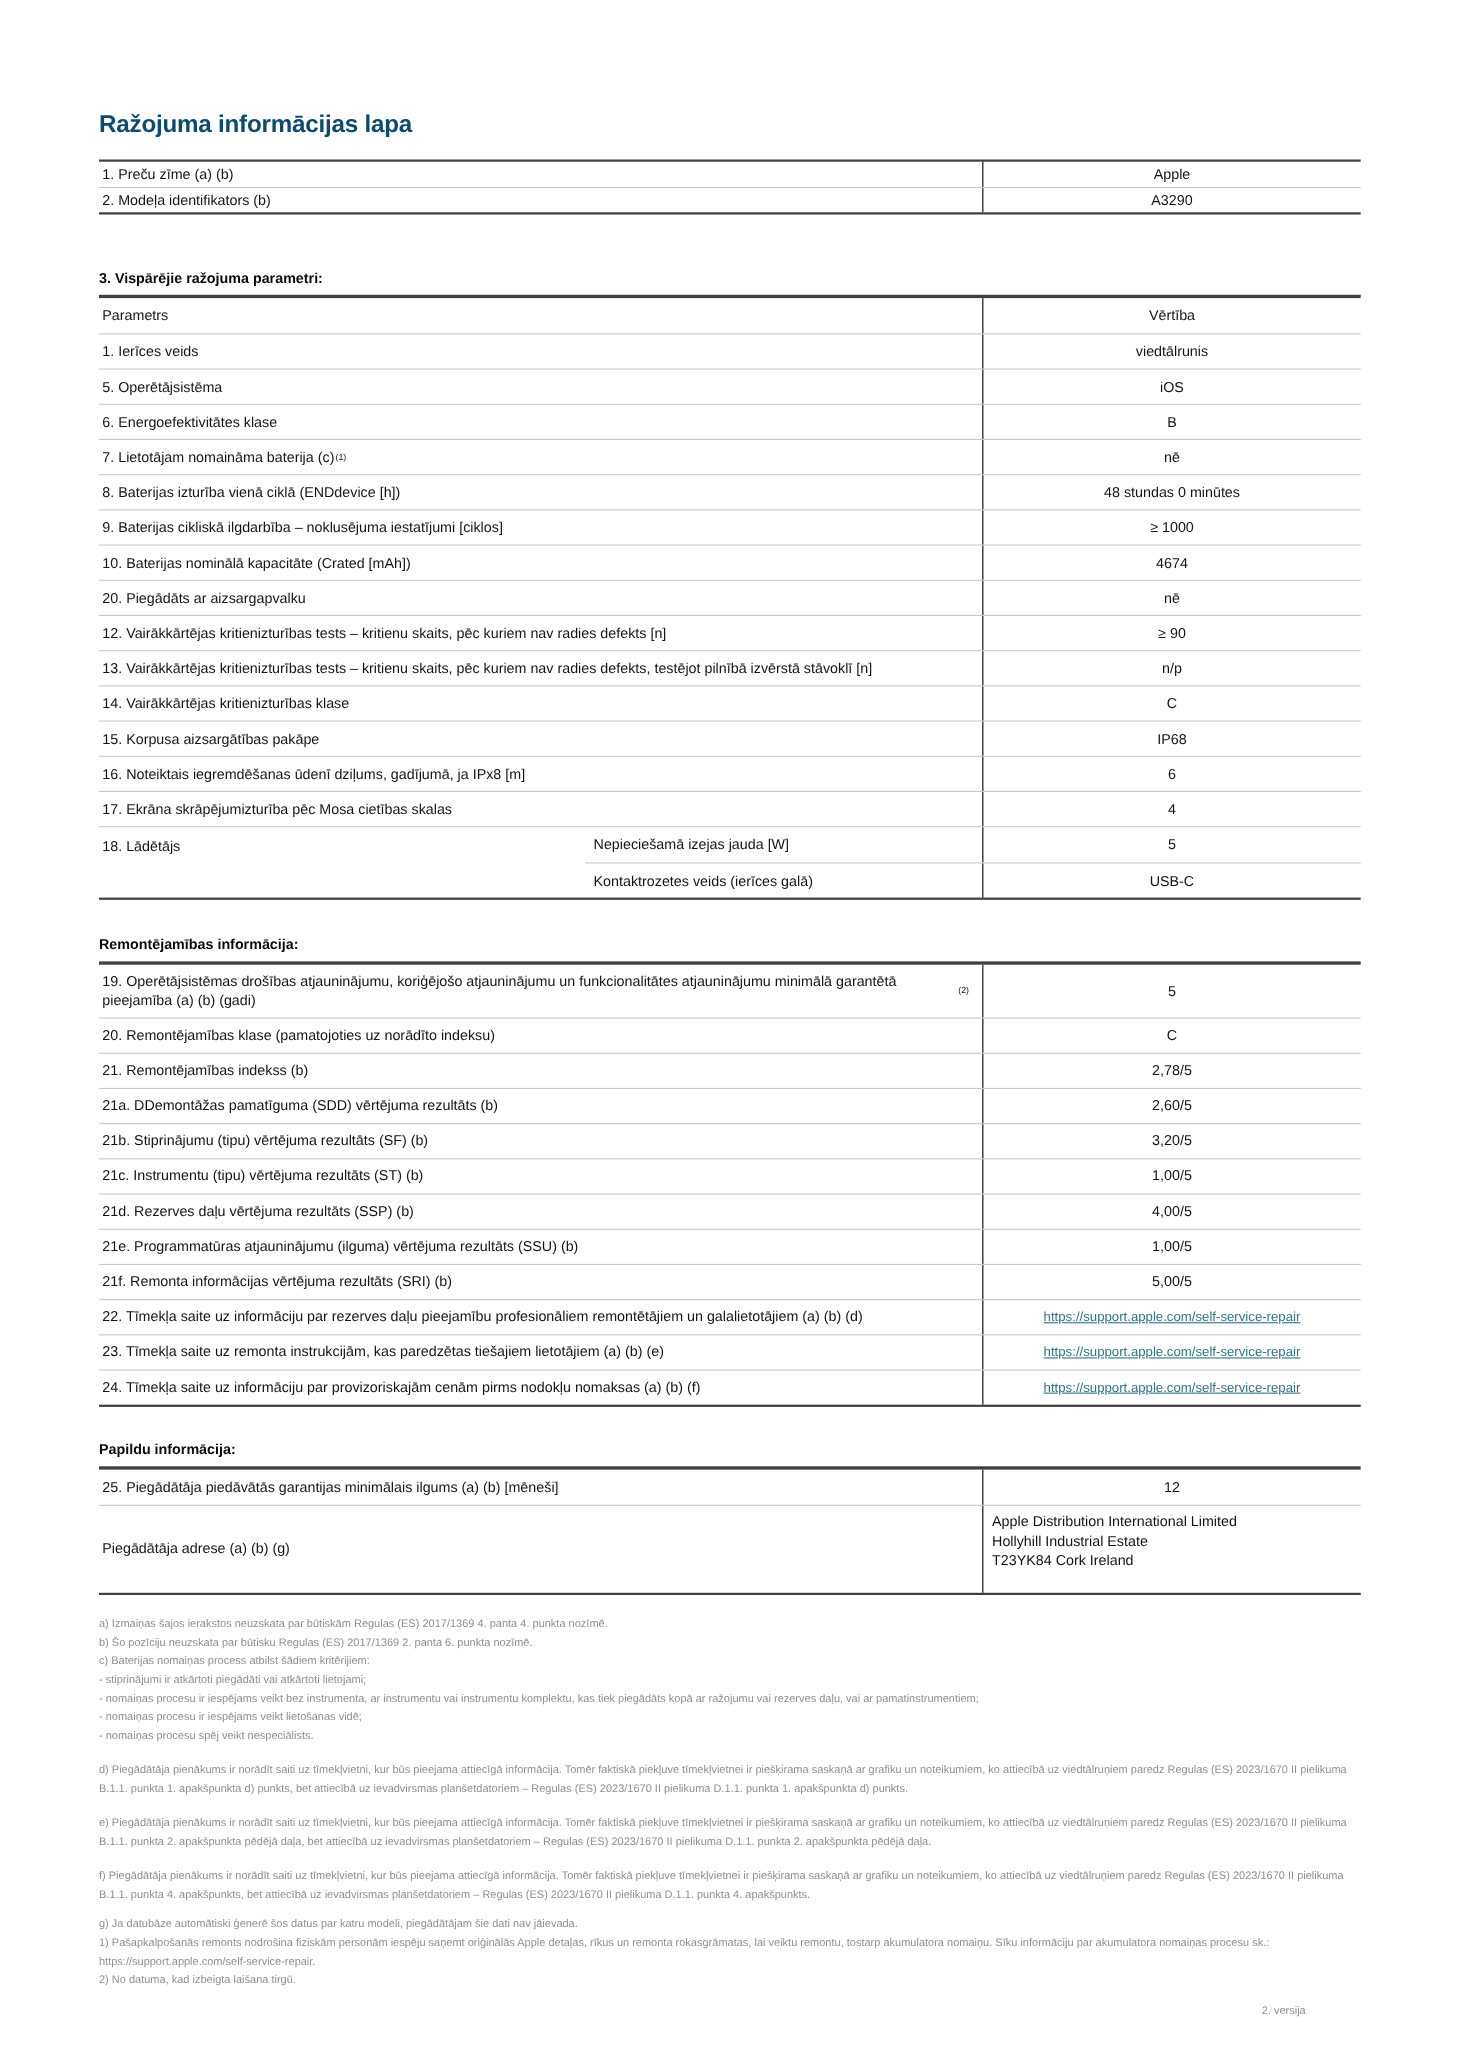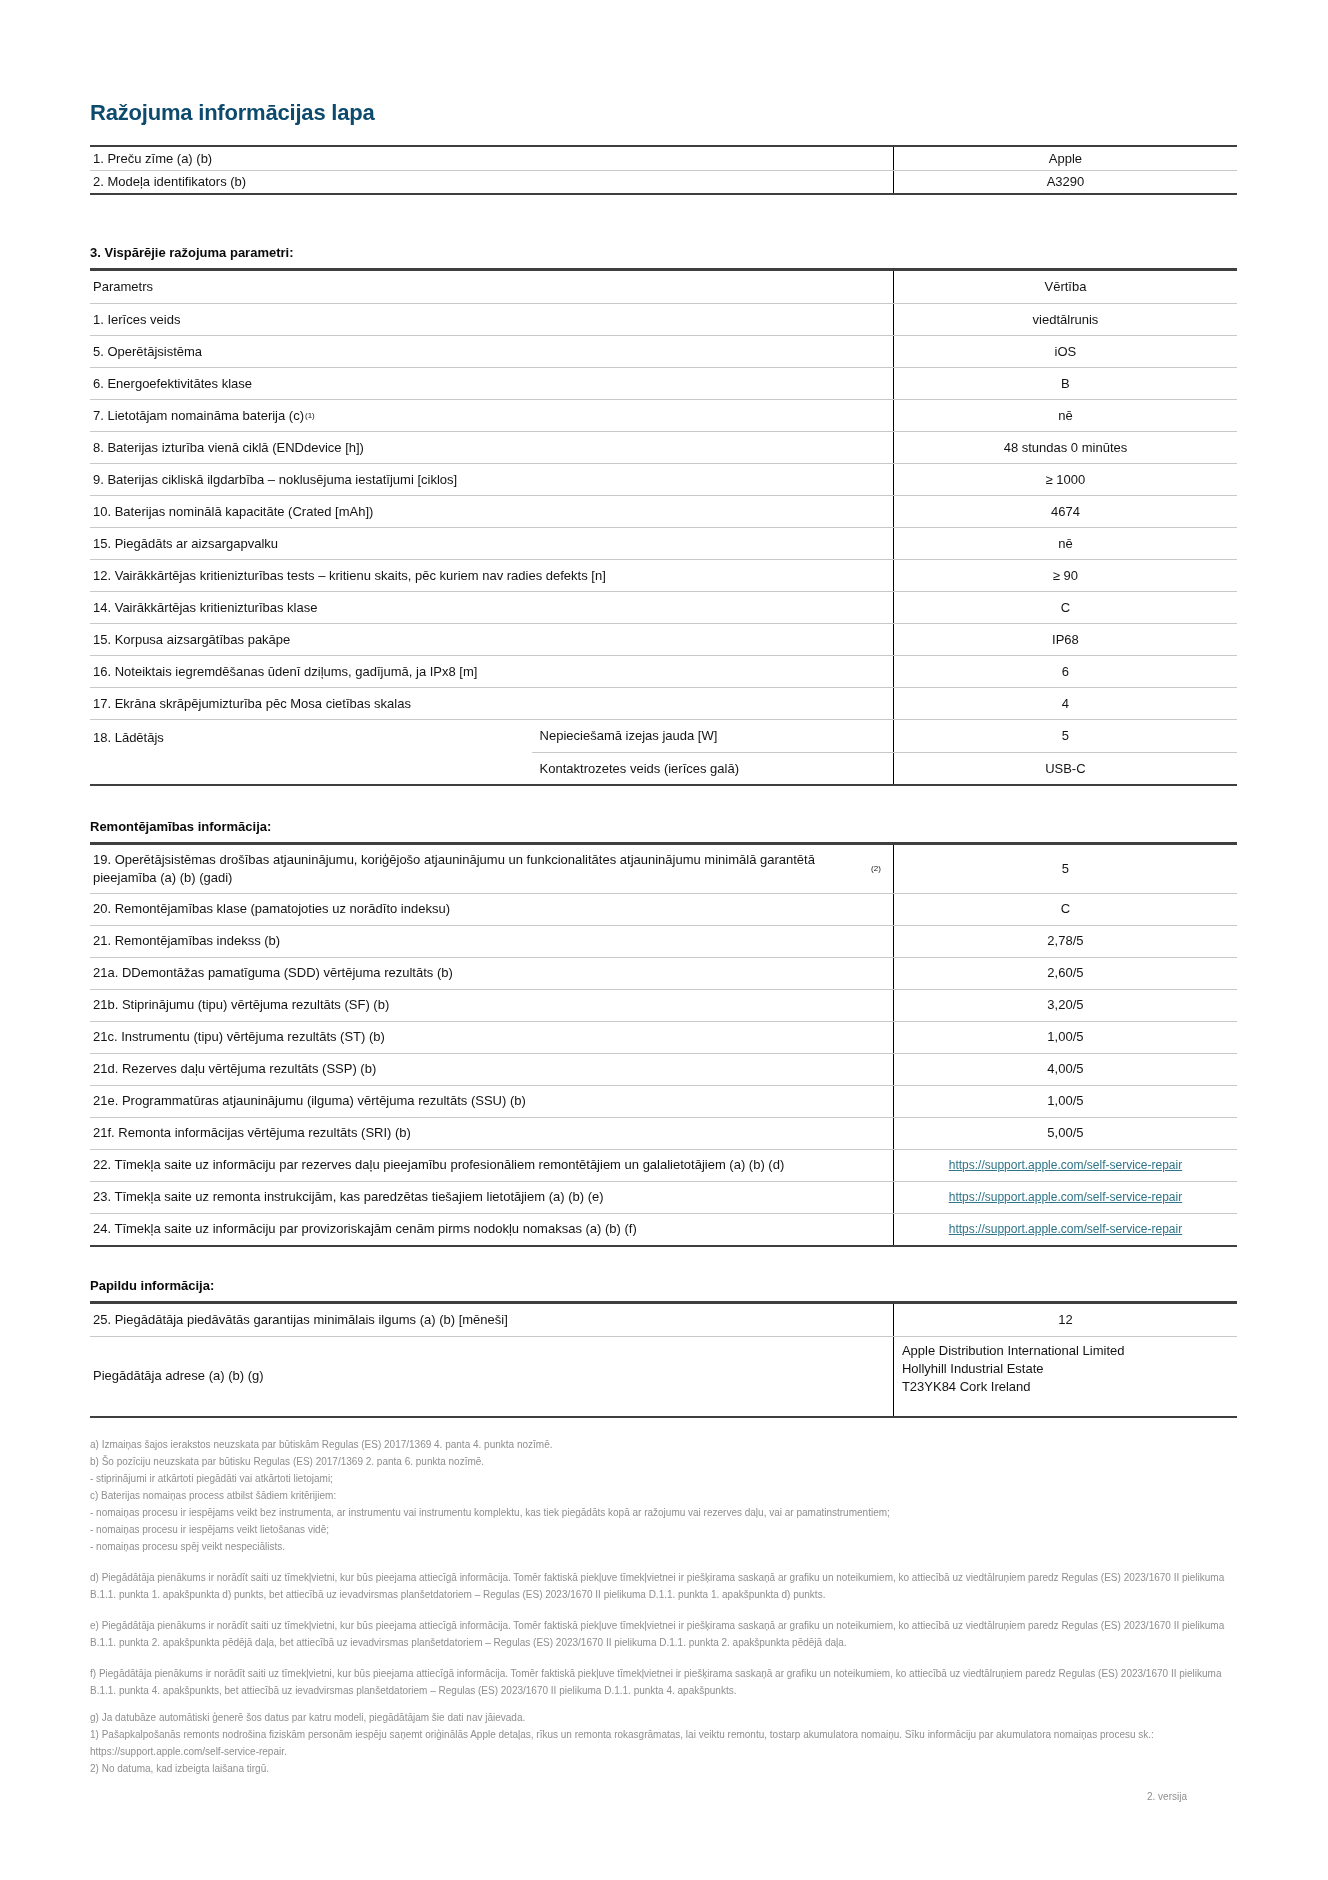--- a/index.html
+++ b/index.html
@@ -111,26 +111,30 @@
       </div>
       <div class="trow">
         <div class="cell label">9. Baterijas cikliskā ilgdarbība – noklusējuma iestatījumi [ciklos]</div>
         <div class="cell value">≥ 1000</div>
       </div>
       <div class="trow">
         <div class="cell label">10. Baterijas nominālā kapacitāte (Crated [mAh])</div>
         <div class="cell value">4674</div>
       </div>
       <div class="trow">
-        <div class="cell label">15. Piegādāts ar aizsargapvalku</div>
+        <div class="cell label">20. Piegādāts ar aizsargapvalku</div>
         <div class="cell value">nē</div>
       </div>
       <div class="trow">
         <div class="cell label">12. Vairākkārtējas kritienizturības tests – kritienu skaits, pēc kuriem nav radies defekts [n]</div>
         <div class="cell value">≥ 90</div>
+      </div>
+      <div class="trow">
+        <div class="cell label">13. Vairākkārtējas kritienizturības tests – kritienu skaits, pēc kuriem nav radies defekts, testējot pilnībā izvērstā stāvoklī [n]</div>
+        <div class="cell value">n/p</div>
       </div>
       <div class="trow">
         <div class="cell label">14. Vairākkārtējas kritienizturības klase</div>
         <div class="cell value">C</div>
       </div>
       <div class="trow">
         <div class="cell label">15. Korpusa aizsargātības pakāpe</div>
         <div class="cell value">IP68</div>
       </div>
       <div class="trow">
@@ -228,22 +232,22 @@
           <div class="vline">Apple Distribution International Limited</div>
           <div class="vline">Hollyhill Industrial Estate</div>
           <div class="vline">T23YK84 Cork Ireland</div>
         </div>
       </div>
     </div>
 
   <div class="footnotes" id="footnotes">
       <p>a) Izmaiņas šajos ierakstos neuzskata par būtiskām Regulas (ES) 2017/1369 4. panta 4. punkta nozīmē.</p>
       <p>b) Šo pozīciju neuzskata par būtisku Regulas (ES) 2017/1369 2. panta 6. punkta nozīmē.</p>
+      <p>c) Baterijas nomaiņas process atbilst šādiem kritērijiem:</p>
       <p>- stiprinājumi ir atkārtoti piegādāti vai atkārtoti lietojami;</p>
-      <p>c) Baterijas nomaiņas process atbilst šādiem kritērijiem:</p>
       <p>- nomaiņas procesu ir iespējams veikt bez instrumenta, ar instrumentu vai instrumentu komplektu, kas tiek piegādāts kopā ar ražojumu vai rezerves daļu, vai ar pamatinstrumentiem;</p>
       <p>- nomaiņas procesu ir iespējams veikt lietošanas vidē;</p>
       <p>- nomaiņas procesu spēj veikt nespeciālists.</p>
       <p>d) Piegādātāja pienākums ir norādīt saiti uz tīmekļvietni, kur būs pieejama attiecīgā informācija. Tomēr faktiskā piekļuve tīmekļvietnei ir piešķirama saskaņā ar grafiku un noteikumiem, ko attiecībā uz viedtālruņiem paredz Regulas (ES) 2023/1670 II pielikuma B.1.1. punkta 1. apakšpunkta d) punkts, bet attiecībā uz ievadvirsmas planšetdatoriem – Regulas (ES) 2023/1670 II pielikuma D.1.1. punkta 1. apakšpunkta d) punkts.</p>
       <p>e) Piegādātāja pienākums ir norādīt saiti uz tīmekļvietni, kur būs pieejama attiecīgā informācija. Tomēr faktiskā piekļuve tīmekļvietnei ir piešķirama saskaņā ar grafiku un noteikumiem, ko attiecībā uz viedtālruņiem paredz Regulas (ES) 2023/1670 II pielikuma B.1.1. punkta 2. apakšpunkta pēdējā daļa, bet attiecībā uz ievadvirsmas planšetdatoriem – Regulas (ES) 2023/1670 II pielikuma D.1.1. punkta 2. apakšpunkta pēdējā daļa.</p>
       <p>f) Piegādātāja pienākums ir norādīt saiti uz tīmekļvietni, kur būs pieejama attiecīgā informācija. Tomēr faktiskā piekļuve tīmekļvietnei ir piešķirama saskaņā ar grafiku un noteikumiem, ko attiecībā uz viedtālruņiem paredz Regulas (ES) 2023/1670 II pielikuma B.1.1. punkta 4. apakšpunkts, bet attiecībā uz ievadvirsmas planšetdatoriem – Regulas (ES) 2023/1670 II pielikuma D.1.1. punkta 4. apakšpunkts.</p>
       <p>g) Ja datubāze automātiski ģenerē šos datus par katru modeli, piegādātājam šie dati nav jāievada.</p>
       <p>1) Pašapkalpošanās remonts nodrošina fiziskām personām iespēju saņemt oriģinālās Apple detaļas, rīkus un remonta rokasgrāmatas, lai veiktu remontu, tostarp akumulatora nomaiņu. Sīku informāciju par akumulatora nomaiņas procesu sk.: https://support.apple.com/self-service-repair.</p>
       <p>2) No datuma, kad izbeigta laišana tirgū.</p>
     </div>

